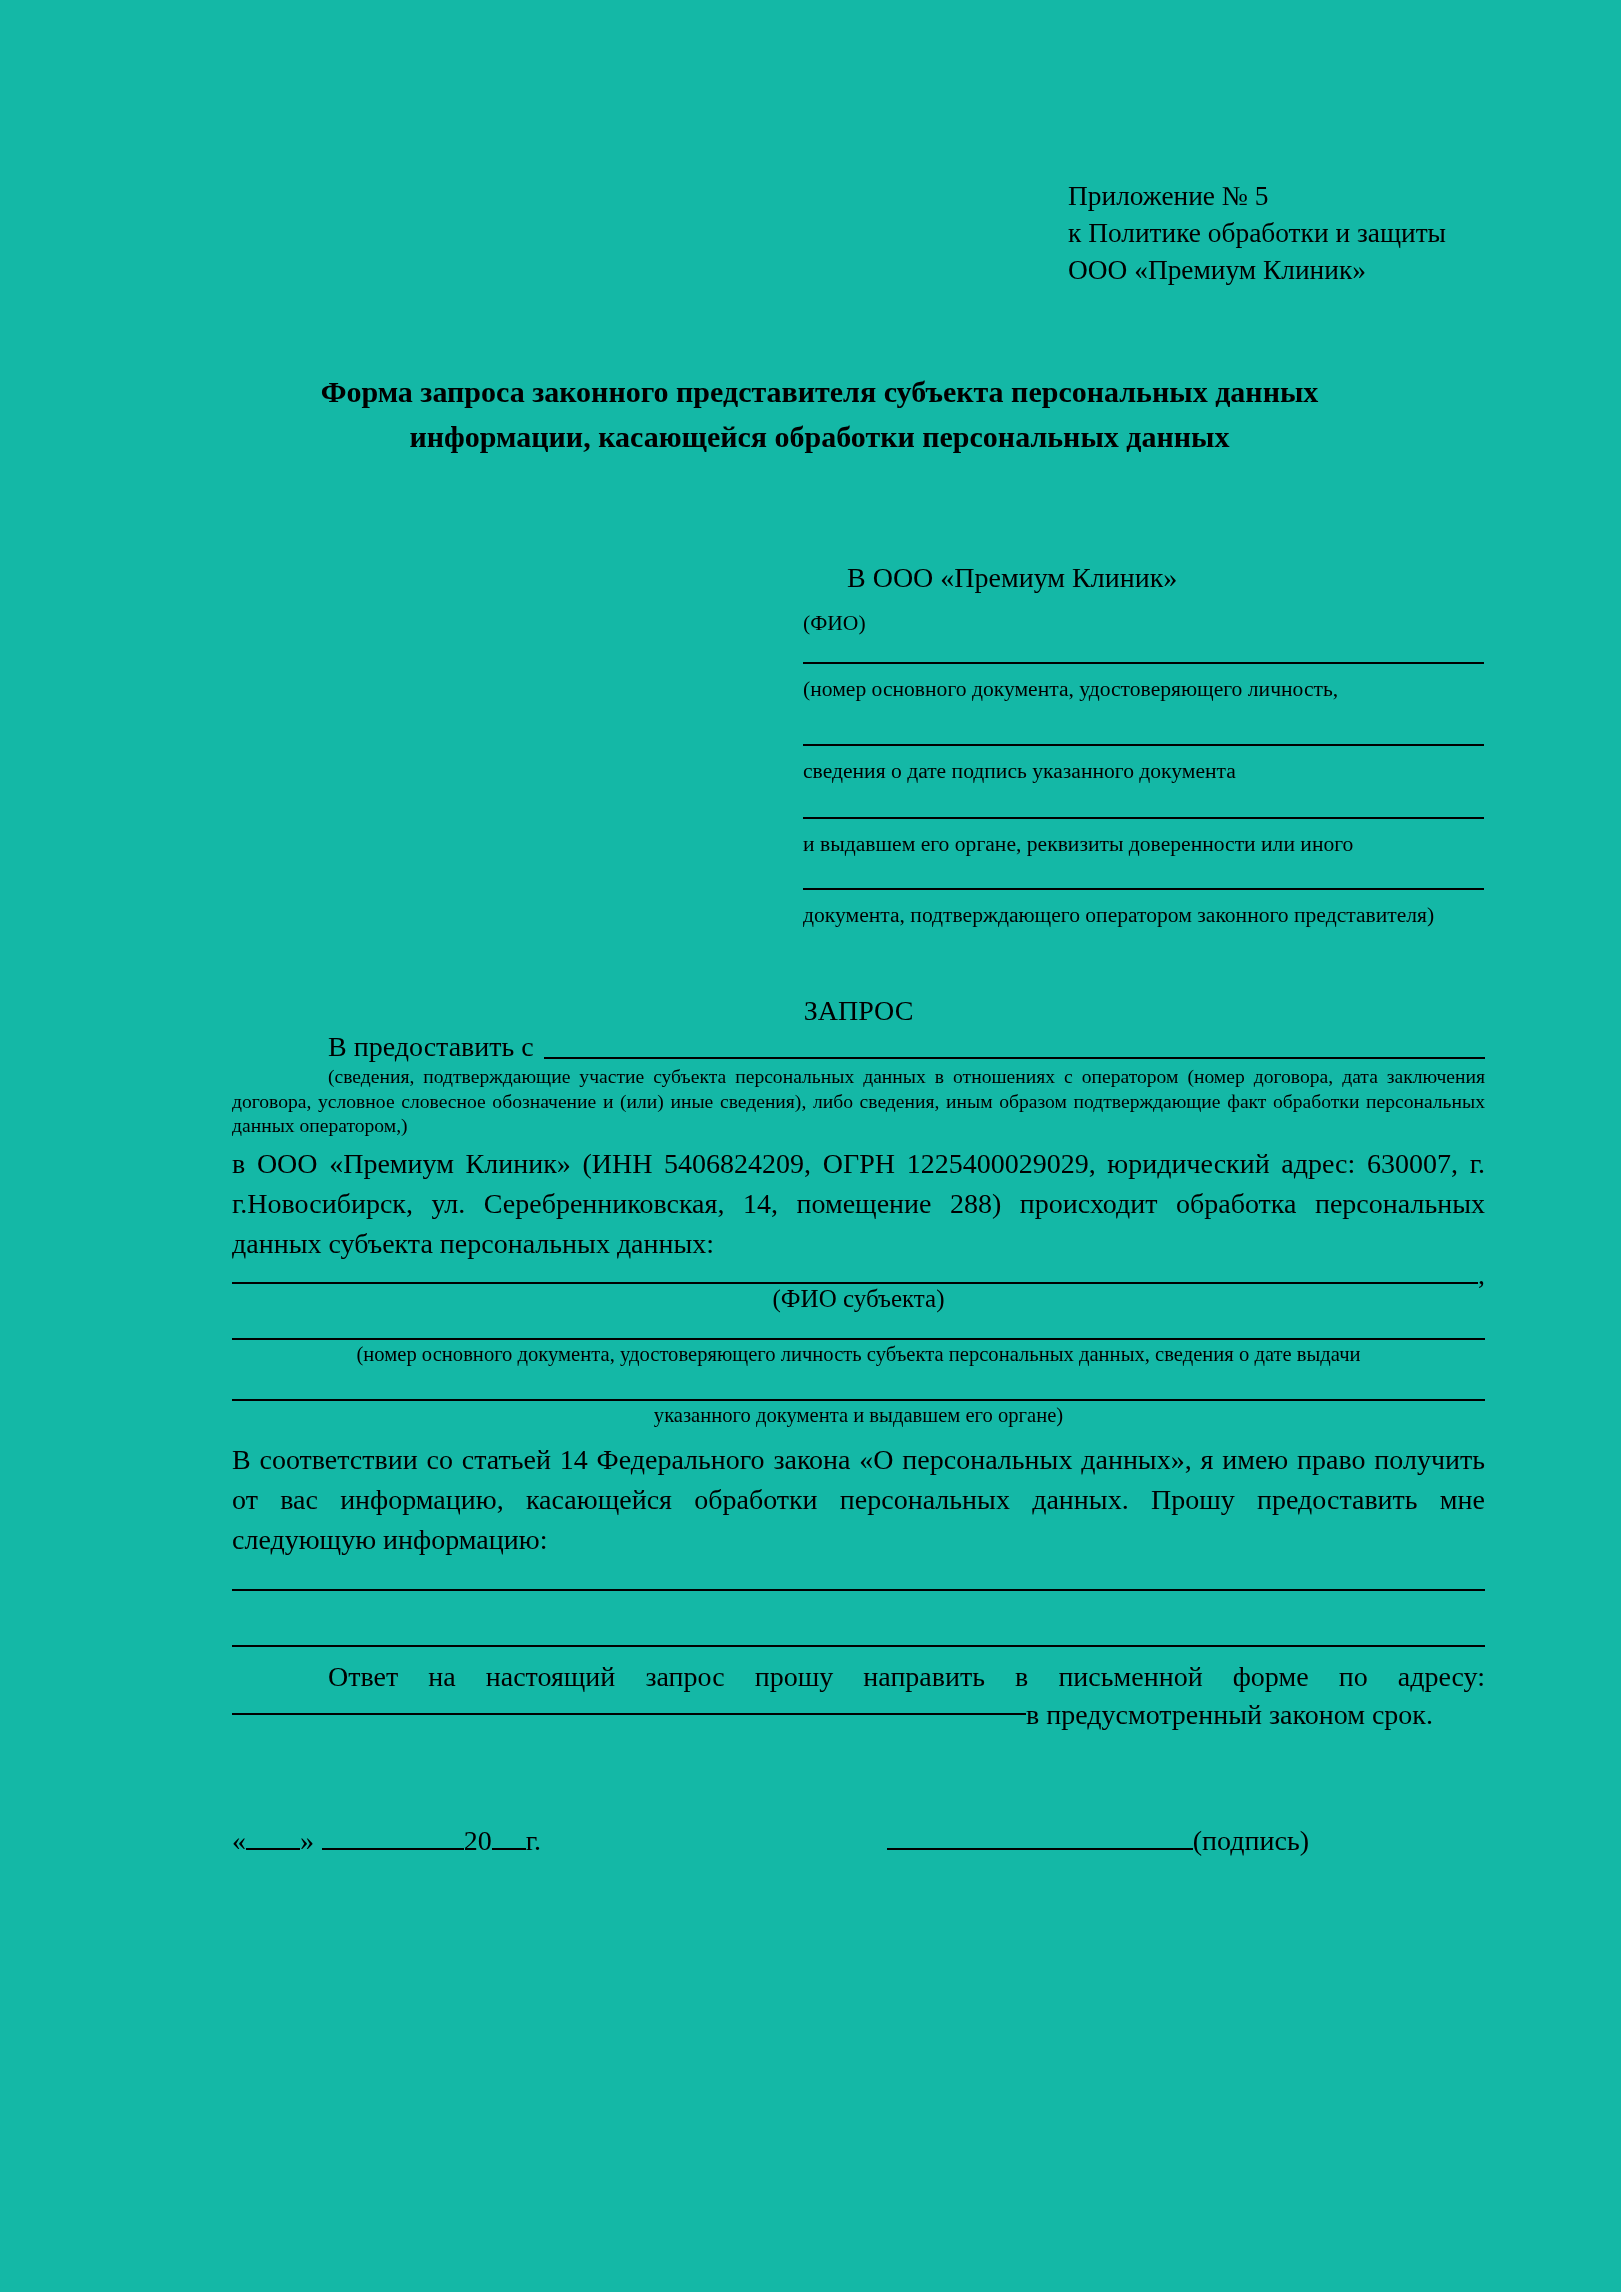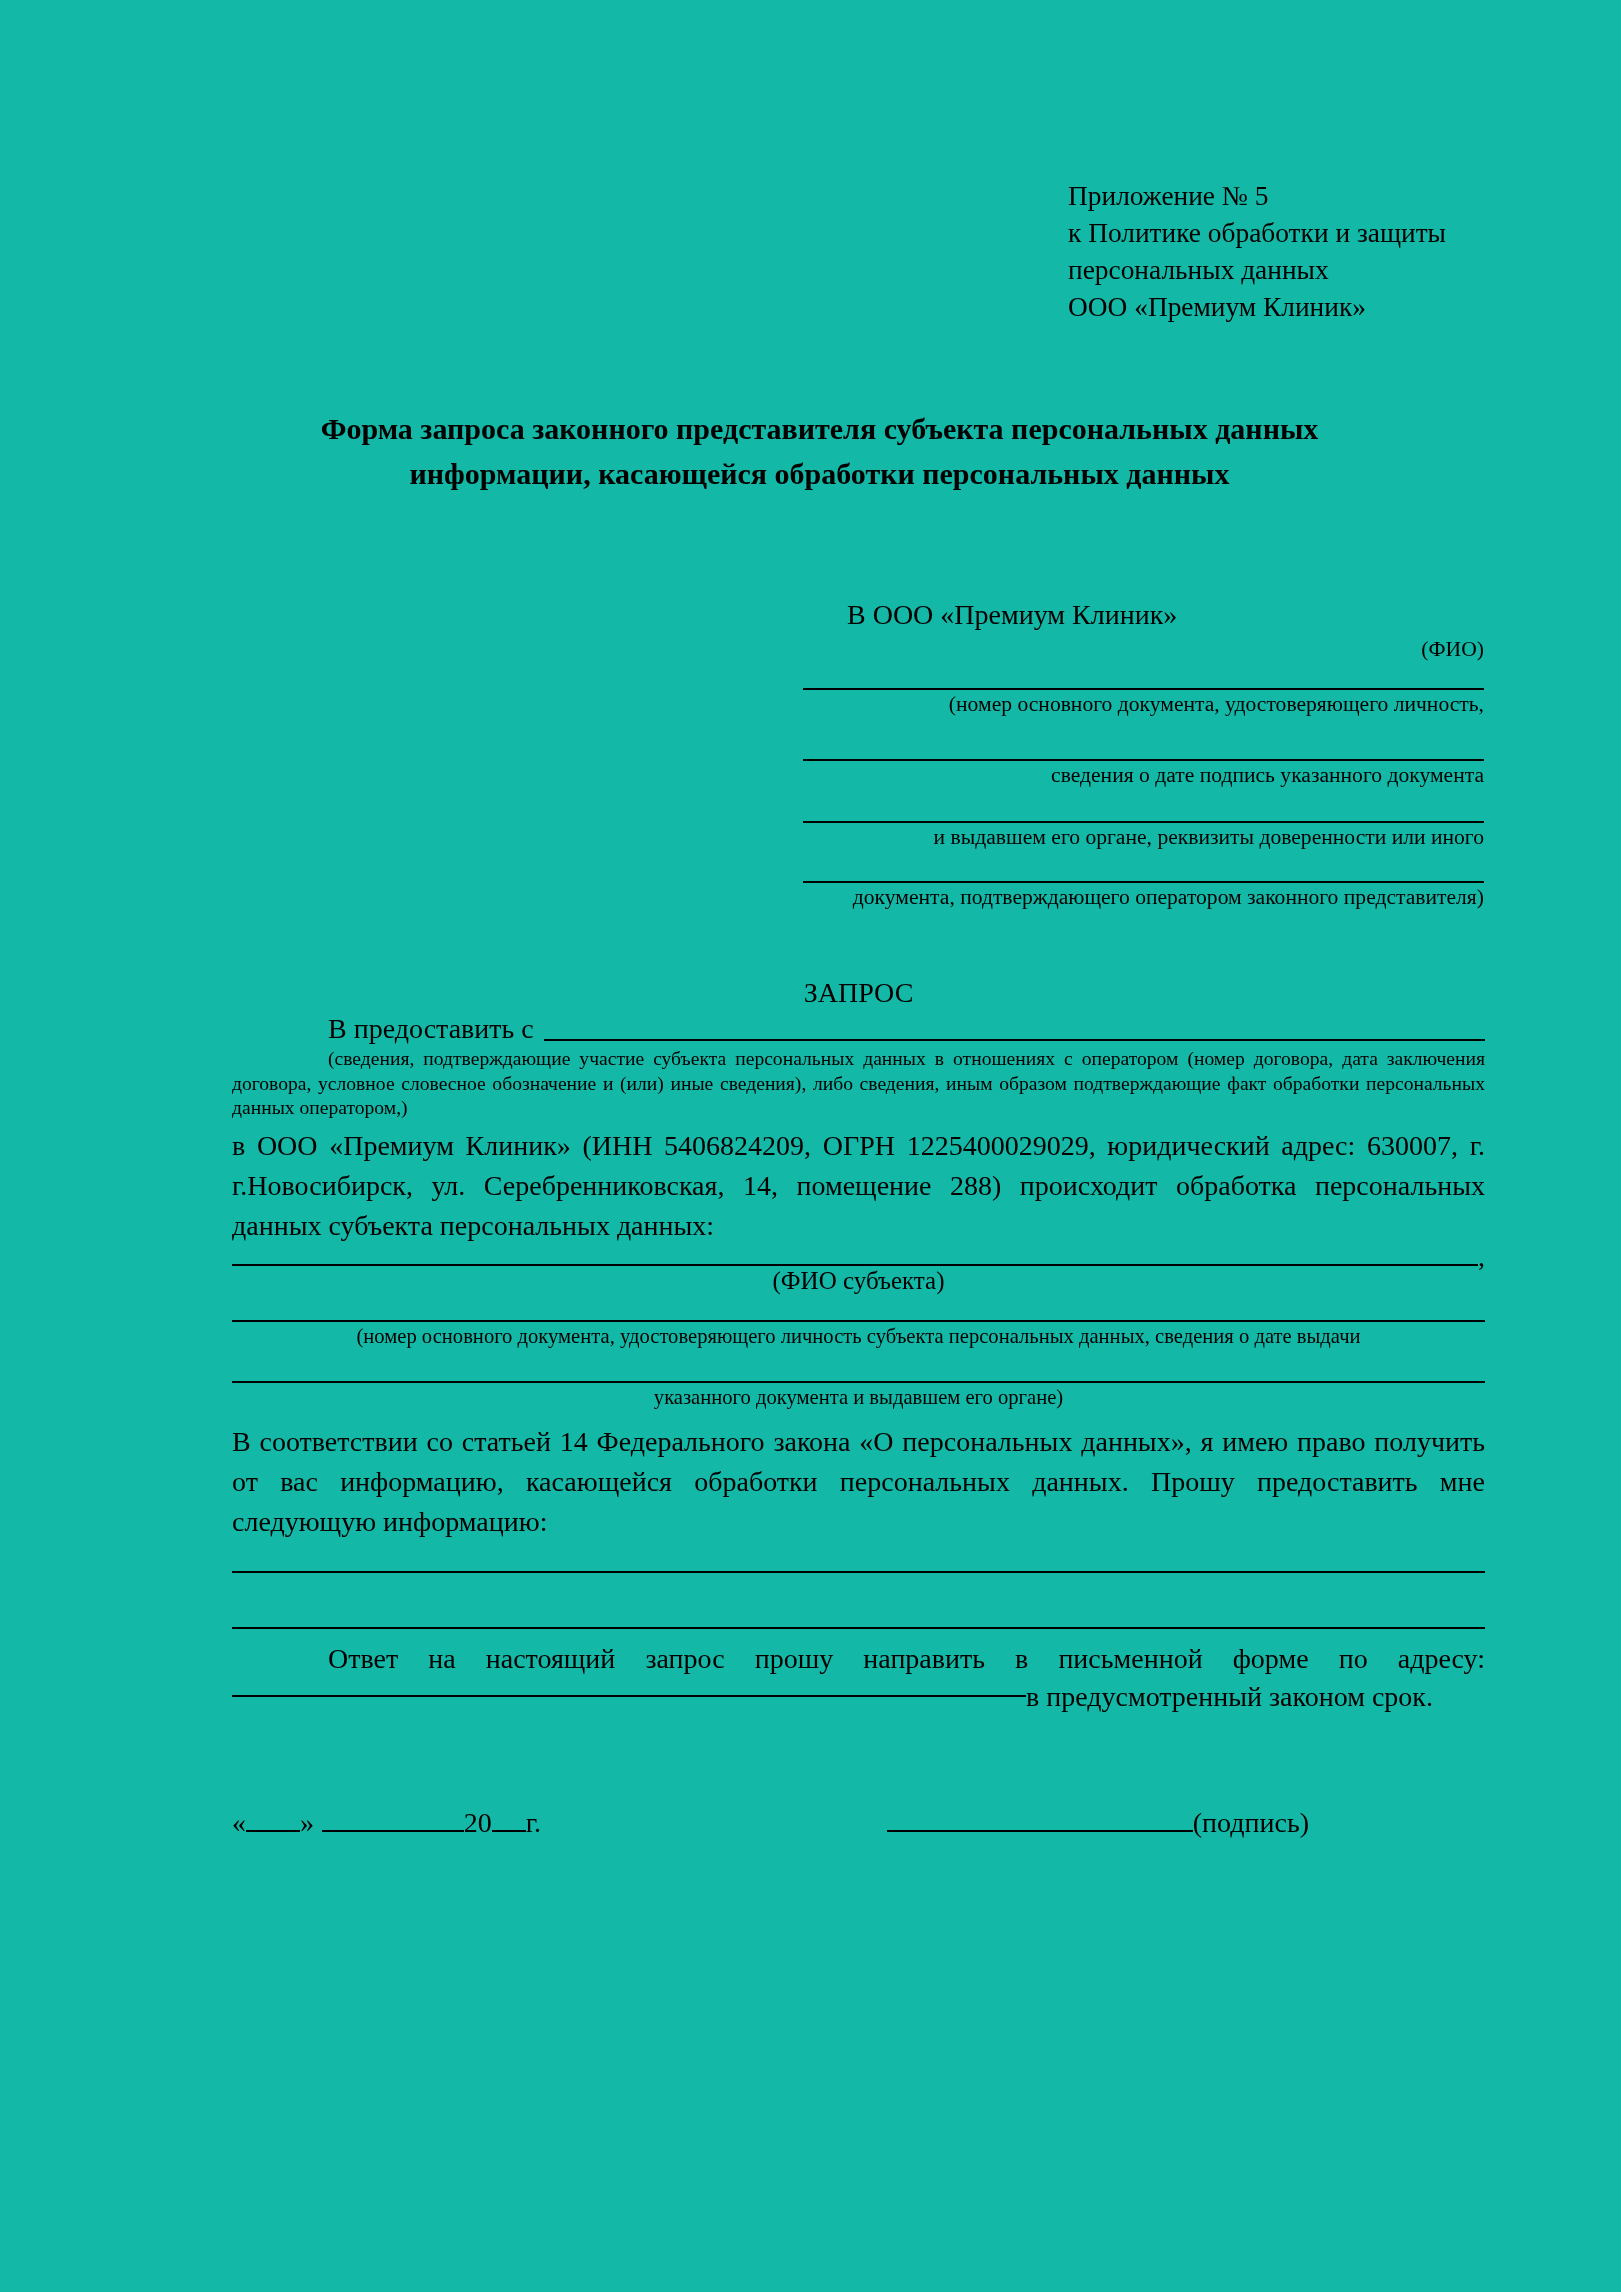--- a/index.html
+++ b/index.html
@@ -23,21 +23,21 @@
     margin-top:80px;margin-left:-78px;width:1331px;
     text-align:center;font-weight:bold;
     font-size:30px;line-height:45px;
   }
 
   
   .addressee{margin-top:98px;margin-left:571px;width:681px;}
   .addr-to{padding-left:44px;font-size:28px;line-height:41px;}
   .addr-from{display:flex;align-items:flex-end;height:35px;padding-left:44px;font-size:28px;line-height:33px;}
   .addr-from .fill{flex:1;margin-left:7.8px;border-bottom:2px solid #000;}
-  .addr-cap{font-size:21.6px;line-height:25.5px;text-align:right;margin-top:2px;}
+  .addr-cap{font-size:21.6px;line-height:25.5px;text-align:left;margin-top:13px;}
   .addr-blank{border-bottom:2px solid #000;}
   .b1{height:25.5px;} .b2{height:41px;} .b3{height:33px;} .b4{height:30px;}
 
   .request-heading{margin-top:63px;text-align:center;font-size:28px;line-height:39px;}
 
   .intro-row{display:flex;align-items:flex-end;margin-top:3.9px;height:25.5px;font-size:28px;line-height:25.5px;}
   .intro-row .label{padding-left:96px;white-space:nowrap;}
   .intro-row .fill{flex:1;margin-left:9.8px;border-bottom:2.9px solid #000;}
 
   .fine-print{
@@ -73,21 +73,20 @@
 </style>
 </head>
 <body>
 
 <div class="page">
   <div class="content">
 
     <div class="header-block">
       <div>Приложение № 5</div>
       <div>к Политике обработки и защиты</div>
-      <div>персональных данных</div>
       <div>ООО «Премиум Клиник»</div>
     </div>
 
     <div class="doc-title">
       <div>Форма запроса законного представителя субъекта персональных данных</div>
       <div>информации, касающейся обработки персональных данных</div>
     </div>
 
     <div class="addressee">
       <div class="addr-to">В ООО «Премиум Клиник»</div>

